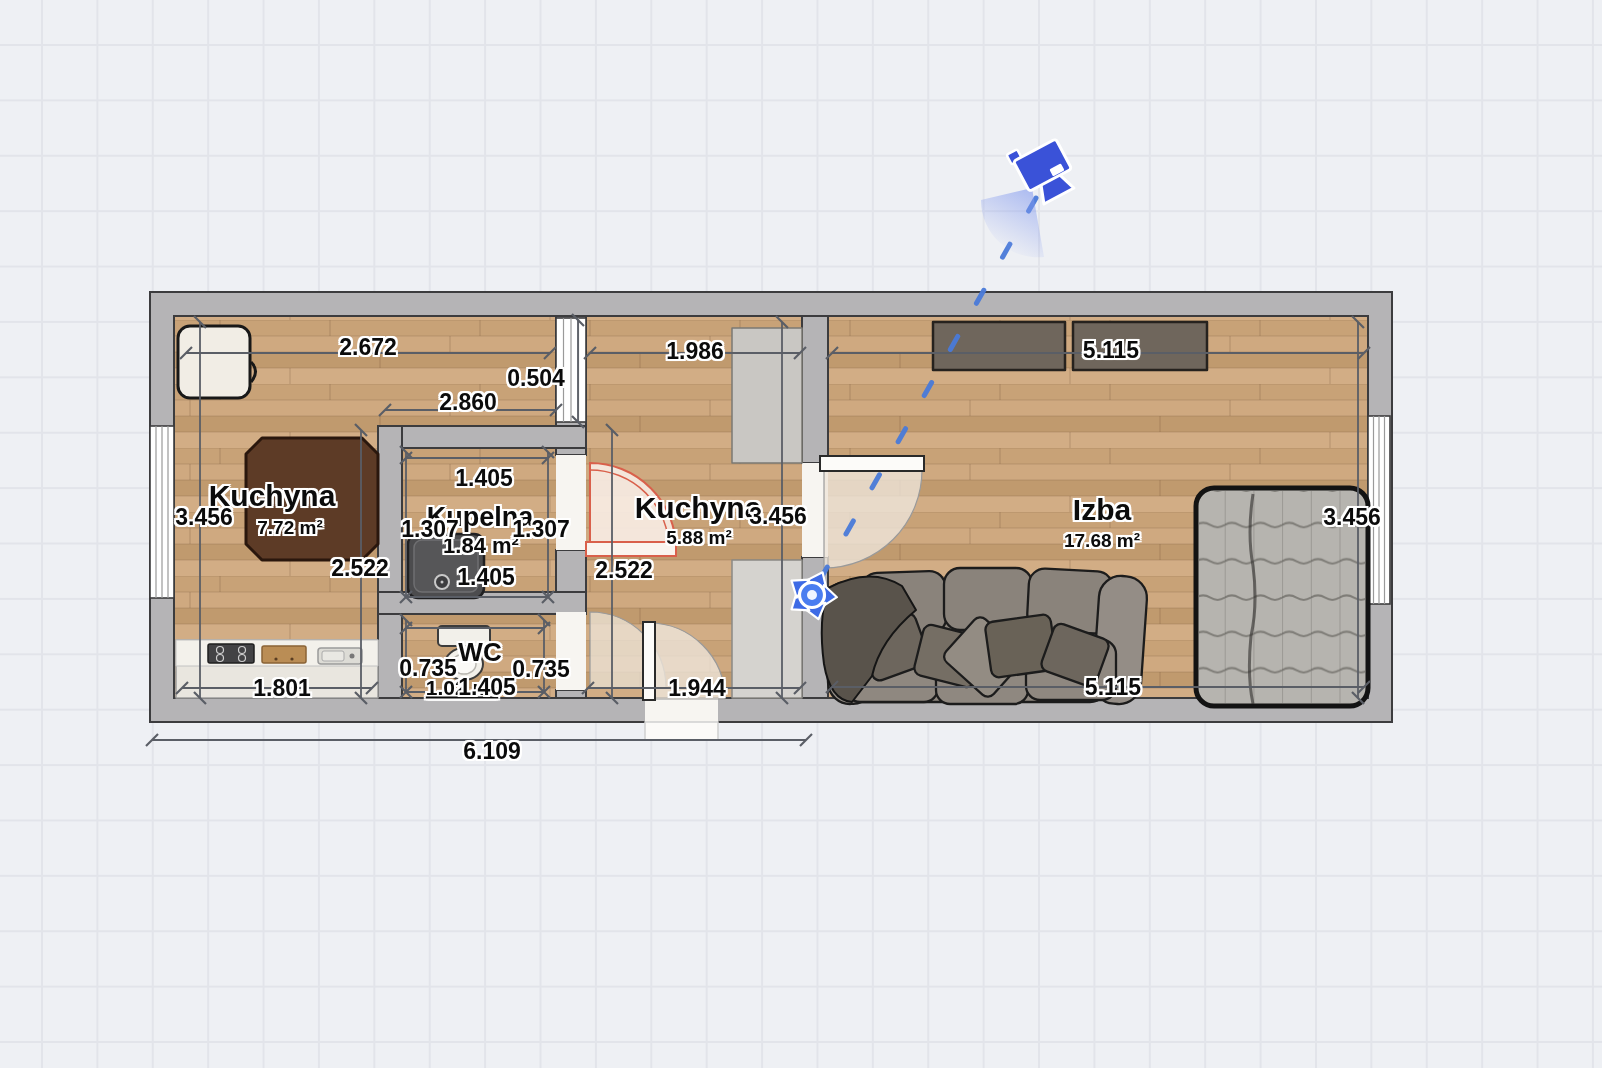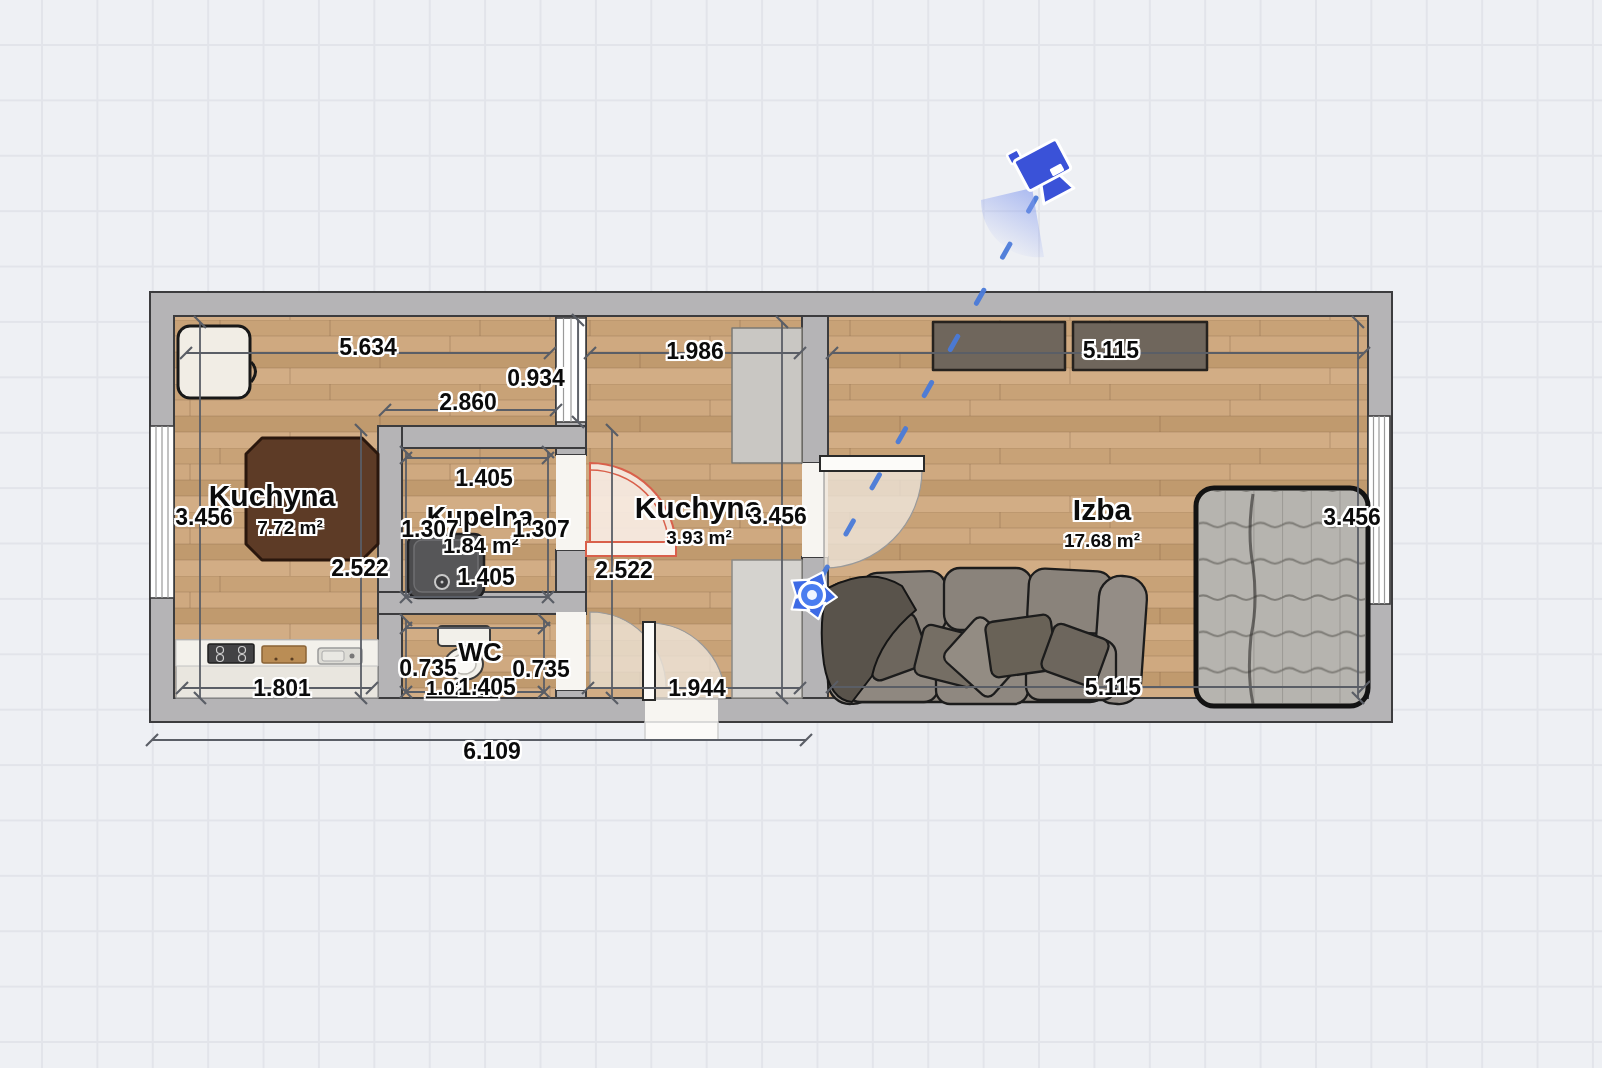--- a/index.html
+++ b/index.html
@@ -213,26 +213,26 @@
     </g>
   </svg>
 
   <div class="lbl room-name" style="left:272px;top:496px">Kuchyna</div>
   <div class="lbl room-area" style="left:290px;top:527px">7.72 m²</div>
   <div class="lbl room-name md" style="left:480px;top:517px">Kupelna</div>
   <div class="lbl room-area md" style="left:481px;top:546px">1.84 m²</div>
   <div class="lbl room-name sm" style="left:480px;top:652px">WC</div>
   <div class="lbl room-area xs" style="left:462px;top:687px">1.02 m²</div>
   <div class="lbl room-name" style="left:698px;top:508px">Kuchyna</div>
-  <div class="lbl room-area" style="left:699px;top:537px">3.93 m²</div>
+  <div class="lbl room-area" style="left:699px;top:537px">5.88 m²</div>
   <div class="lbl room-name" style="left:1102px;top:510px">Izba</div>
   <div class="lbl room-area" style="left:1102px;top:540px">17.68 m²</div>
 
-  <div class="lbl dim" style="left:368px;top:347px">5.634</div>
-  <div class="lbl dim" style="left:536px;top:378px">0.934</div>
+  <div class="lbl dim" style="left:368px;top:347px">2.672</div>
+  <div class="lbl dim" style="left:536px;top:378px">0.504</div>
   <div class="lbl dim" style="left:468px;top:402px">2.860</div>
   <div class="lbl dim" style="left:695px;top:351px">1.986</div>
   <div class="lbl dim" style="left:1111px;top:350px">5.115</div>
   <div class="lbl dim" style="left:204px;top:517px">3.456</div>
   <div class="lbl dim" style="left:778px;top:516px">3.456</div>
   <div class="lbl dim" style="left:1352px;top:517px">3.456</div>
   <div class="lbl dim" style="left:360px;top:568px">2.522</div>
   <div class="lbl dim" style="left:624px;top:570px">2.522</div>
   <div class="lbl dim" style="left:484px;top:478px">1.405</div>
   <div class="lbl dim" style="left:430px;top:529px">1.307</div>

